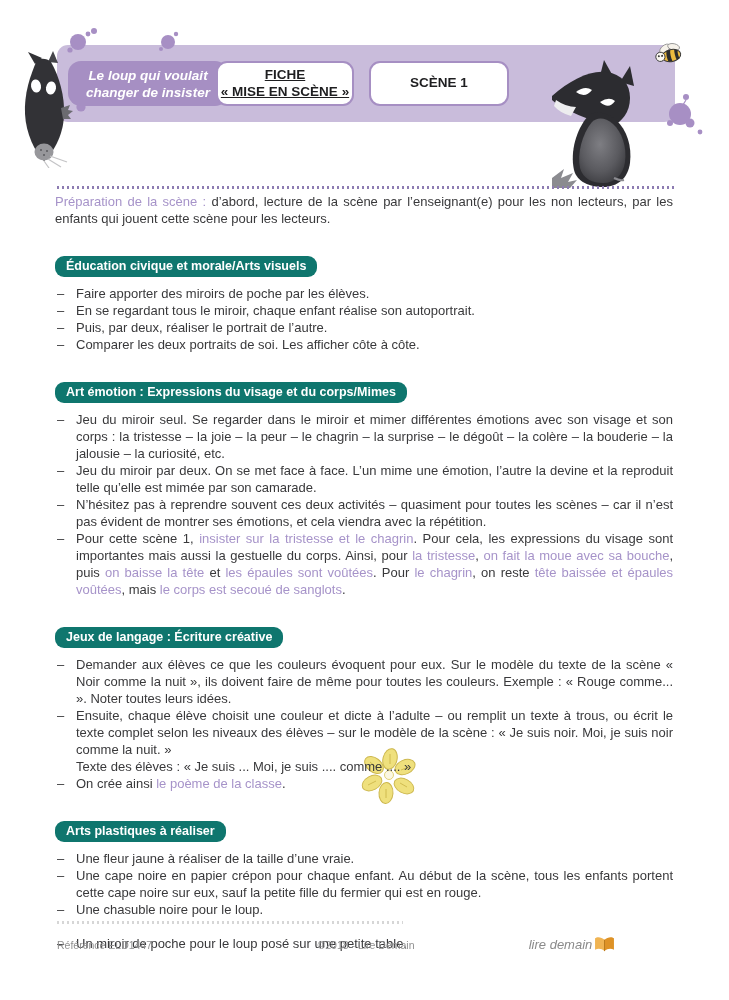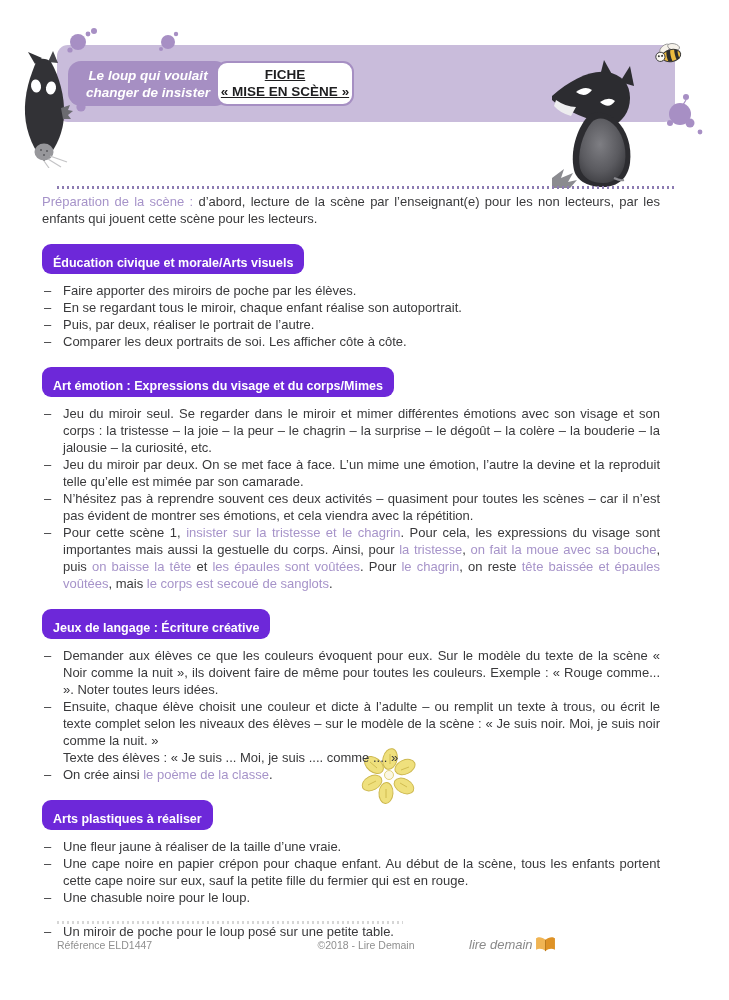--- a/index.html
+++ b/index.html
@@ -25,35 +25,35 @@
   .art{position:absolute;}
   
   .dot-sep{
     position:absolute;height:2.5px;
     background-image:repeating-linear-gradient(90deg,#8d7cb2 0,#8d7cb2 2px,transparent 2px,transparent 5px);
   }
   .dot-sep.top{left:57px;top:186px;width:618px;}
   .dot-sep.bottom{left:57px;top:921px;width:346px;opacity:.35;
     background-image:repeating-linear-gradient(90deg,#8a8a8a 0,#8a8a8a 2px,transparent 2px,transparent 5px);}
   
-  .content{position:absolute;left:42px;top:193px;width:618px;font-size:13px;line-height:17px;text-align:justify;}
+  .content{position:absolute;left:55px;top:193px;width:618px;font-size:13px;line-height:17px;text-align:justify;}
   .hl{color:#a693c9;}
   .badge{
-    display:inline-block;background:#6d28d9;color:#fff;font-weight:bold;font-size:12.5px;line-height:14px;
-    padding:12px 11px 4px 11px;border-radius:9px;text-align:left;
+    display:inline-block;background:#0f766e;color:#fff;font-weight:bold;font-size:12.5px;line-height:14px;
+    padding:3px 11px 4px 11px;border-radius:9px;text-align:left;margin-top:12px;
   }
   .sec{margin-top:17px;}
   .items{margin-top:8px;}
   .item{position:relative;padding-left:21px;}
   .dash{position:absolute;left:2px;top:0;}
   
   .footer{position:absolute;left:57px;top:936px;width:618px;font-size:10.5px;color:#8f8f8f;display:flex;align-items:center;}
   .footer .f-left{flex:1;text-align:left;}
   .footer .f-center{flex:1;text-align:center;}
-  .footer .f-right{flex:1;display:flex;justify-content:flex-start;align-items:center;gap:2px;}
+  .footer .f-right{flex:1;display:flex;justify-content:center;align-items:center;gap:2px;}
   .logo-text{font-style:italic;font-size:13px;color:#8a8a8a;}
 </style>
 </head>
 <body>
 
 <div class="page">
 
   <div class="band"></div>
 
   <svg class="art" style="left:0;top:0;width:729px;height:1000px;pointer-events:none;" viewBox="0 0 729 1000">
@@ -127,20 +127,23 @@
   </svg>
 
   <div class="title-box">
     <span>Le loup qui voulait</span>
     <span>changer de insister</span>
   </div>
   <div class="white-box fiche-box">
     <span>FICHE</span>
     <span>« MISE EN SCÈNE »</span>
   </div>
+  <div class="white-box scene-box">
+    <span>SCÈNE 1</span>
+  </div>
 
   <div class="dot-sep top"></div>
   <div class="dot-sep bottom"></div>
 
   <svg class="art" style="left:357px;top:745px;width:66px;height:60px;" viewBox="0 0 66 60">
     <g fill="#efe07d" stroke="#cdb84f" stroke-width="1">
       <ellipse cx="33" cy="14" rx="7" ry="10.5" transform="rotate(14 33 14)"></ellipse>
       <ellipse cx="48" cy="22" rx="7" ry="10.5" transform="rotate(66 48 22)"></ellipse>
       <ellipse cx="47" cy="41" rx="7" ry="10.5" transform="rotate(118 47 41)"></ellipse>
       <ellipse cx="29" cy="48" rx="7" ry="10.5" transform="rotate(184 29 48)"></ellipse>

